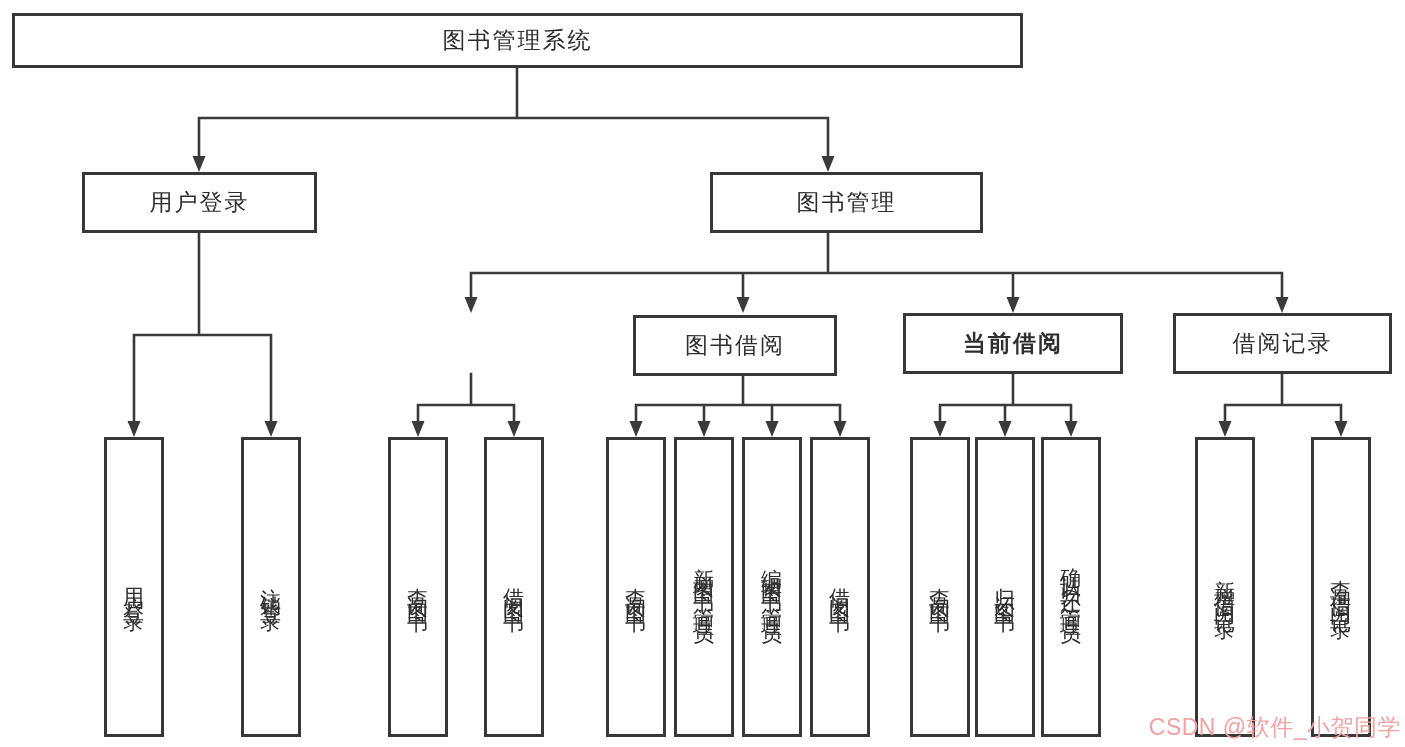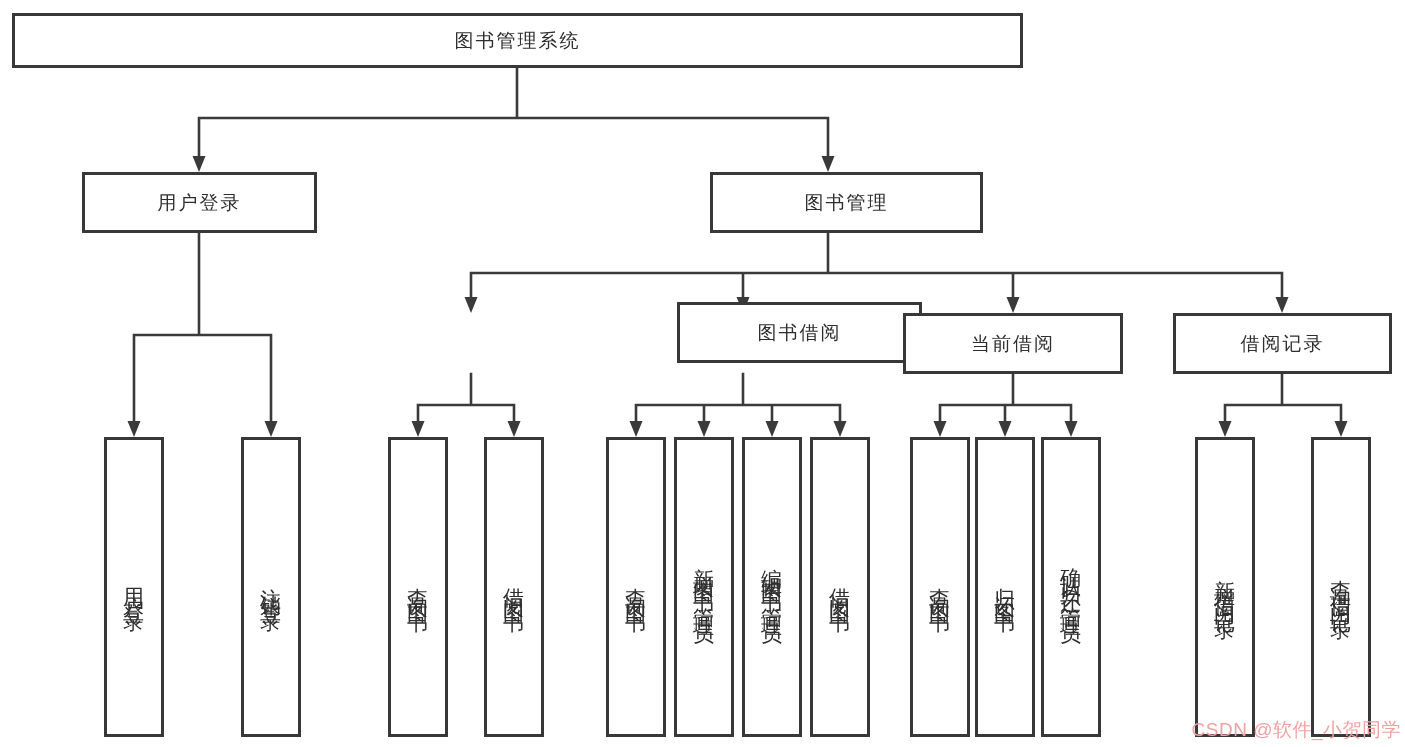--- a/index.html
+++ b/index.html
@@ -20,21 +20,21 @@
   .box {
     position: absolute;
     box-sizing: border-box;
     background: #ffffff;
     border: 3px solid #383838;
     color: #2e2e2e;
     display: flex;
     align-items: center;
     justify-content: center;
     z-index: 2;
-    font-size: 19px;
+    font-size: 23px;
     letter-spacing: 2px;
     white-space: nowrap;
   }
   .hbox { height: 61px; }
   .root { left: 12px; top: 13px; width: 1011px; height: 55px; }
   .leaf {
     top: 437px;
     width: 60px;
     height: 300px;
     writing-mode: vertical-rl;
@@ -42,21 +42,21 @@
     letter-spacing: 8px;
     font-size: 21px;
     line-height: 1;
     white-space: normal;
   }
   .watermark {
     position: absolute;
     right: 4px;
     bottom: 4px;
     z-index: 5;
-    font-size: 19px;
+    font-size: 23px;
     letter-spacing: 0.5px;
     color: #f0a2a2;
   }
 </style>
 </head>
 <body>
 
 <div id="canvas">
 
   <svg id="wires" viewBox="0 0 1405 747" xmlns="http://www.w3.org/2000/svg" aria-hidden="true">
@@ -100,22 +100,22 @@
       <polygon points="1218.5,421 1231.5,421 1225,437"></polygon>
       <polygon points="1334.5,421 1347.5,421 1341,437"></polygon>
     </g>
   </svg>
 
   <div class="box root">图书管理系统</div>
 
   <div class="box hbox" style="left:82px; top:172px; width:235px;">用户登录</div>
   <div class="box hbox" style="left:710px; top:172px; width:273px;">图书管理</div>
 
-  <div class="box hbox" style="left:633px; top:302px; width:245px;margin-left:44px;">图书借阅</div>
-  <div class="box hbox" style="left:903px; top:313px; width:220px;">当前借阅</div>
+  <div class="box hbox" style="left:633px; top:315px; width:204px;">图书借阅</div>
+  <div class="box hbox" style="left:903px; top:313px; width:220px;font-weight:bold;">当前借阅</div>
   <div class="box hbox" style="left:1173px; top:313px; width:219px;">借阅记录</div>
 
   <div class="box leaf" style="left:104px;">用户登录</div>
   <div class="box leaf" style="left:241px;">注销登录</div>
   <div class="box leaf" style="left:388px;">查询图书</div>
   <div class="box leaf" style="left:484px;">借阅图书</div>
   <div class="box leaf" style="left:606px;">查询图书</div>
   <div class="box leaf" style="left:674px;">新增图书（管理员）</div>
   <div class="box leaf" style="left:742px;">编辑图书（管理员）</div>
   <div class="box leaf" style="left:810px;">借阅图书</div>

